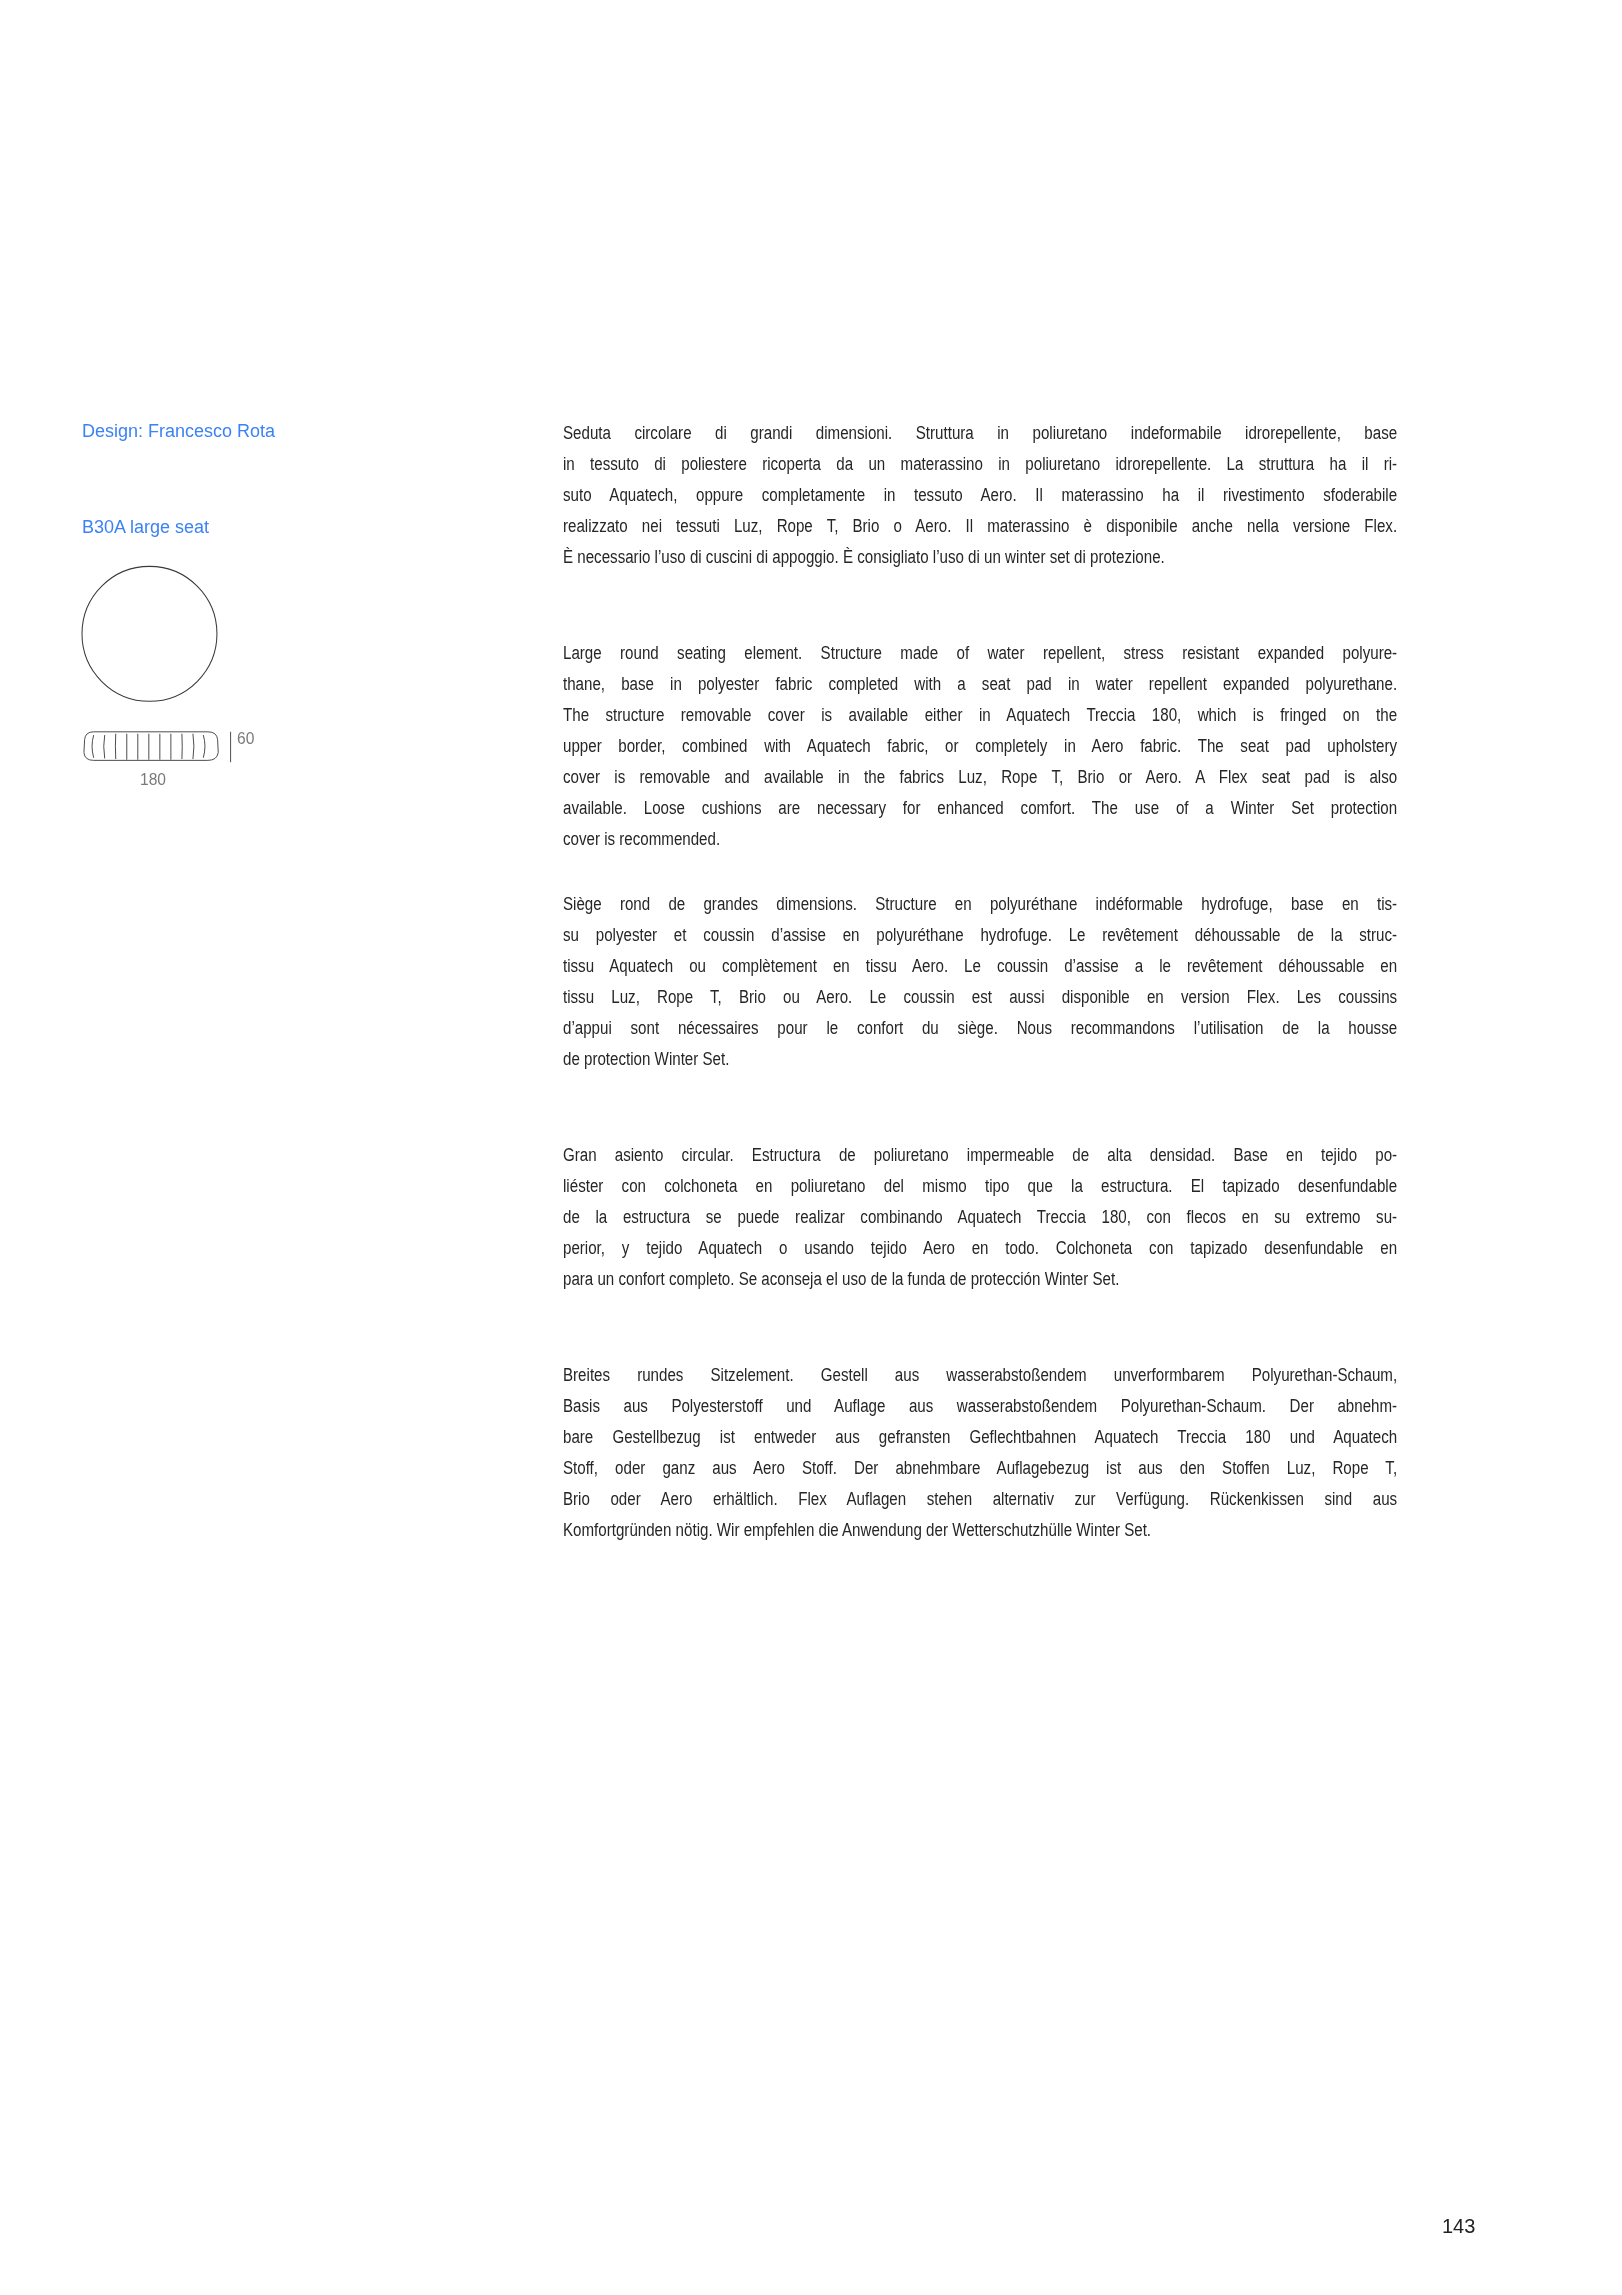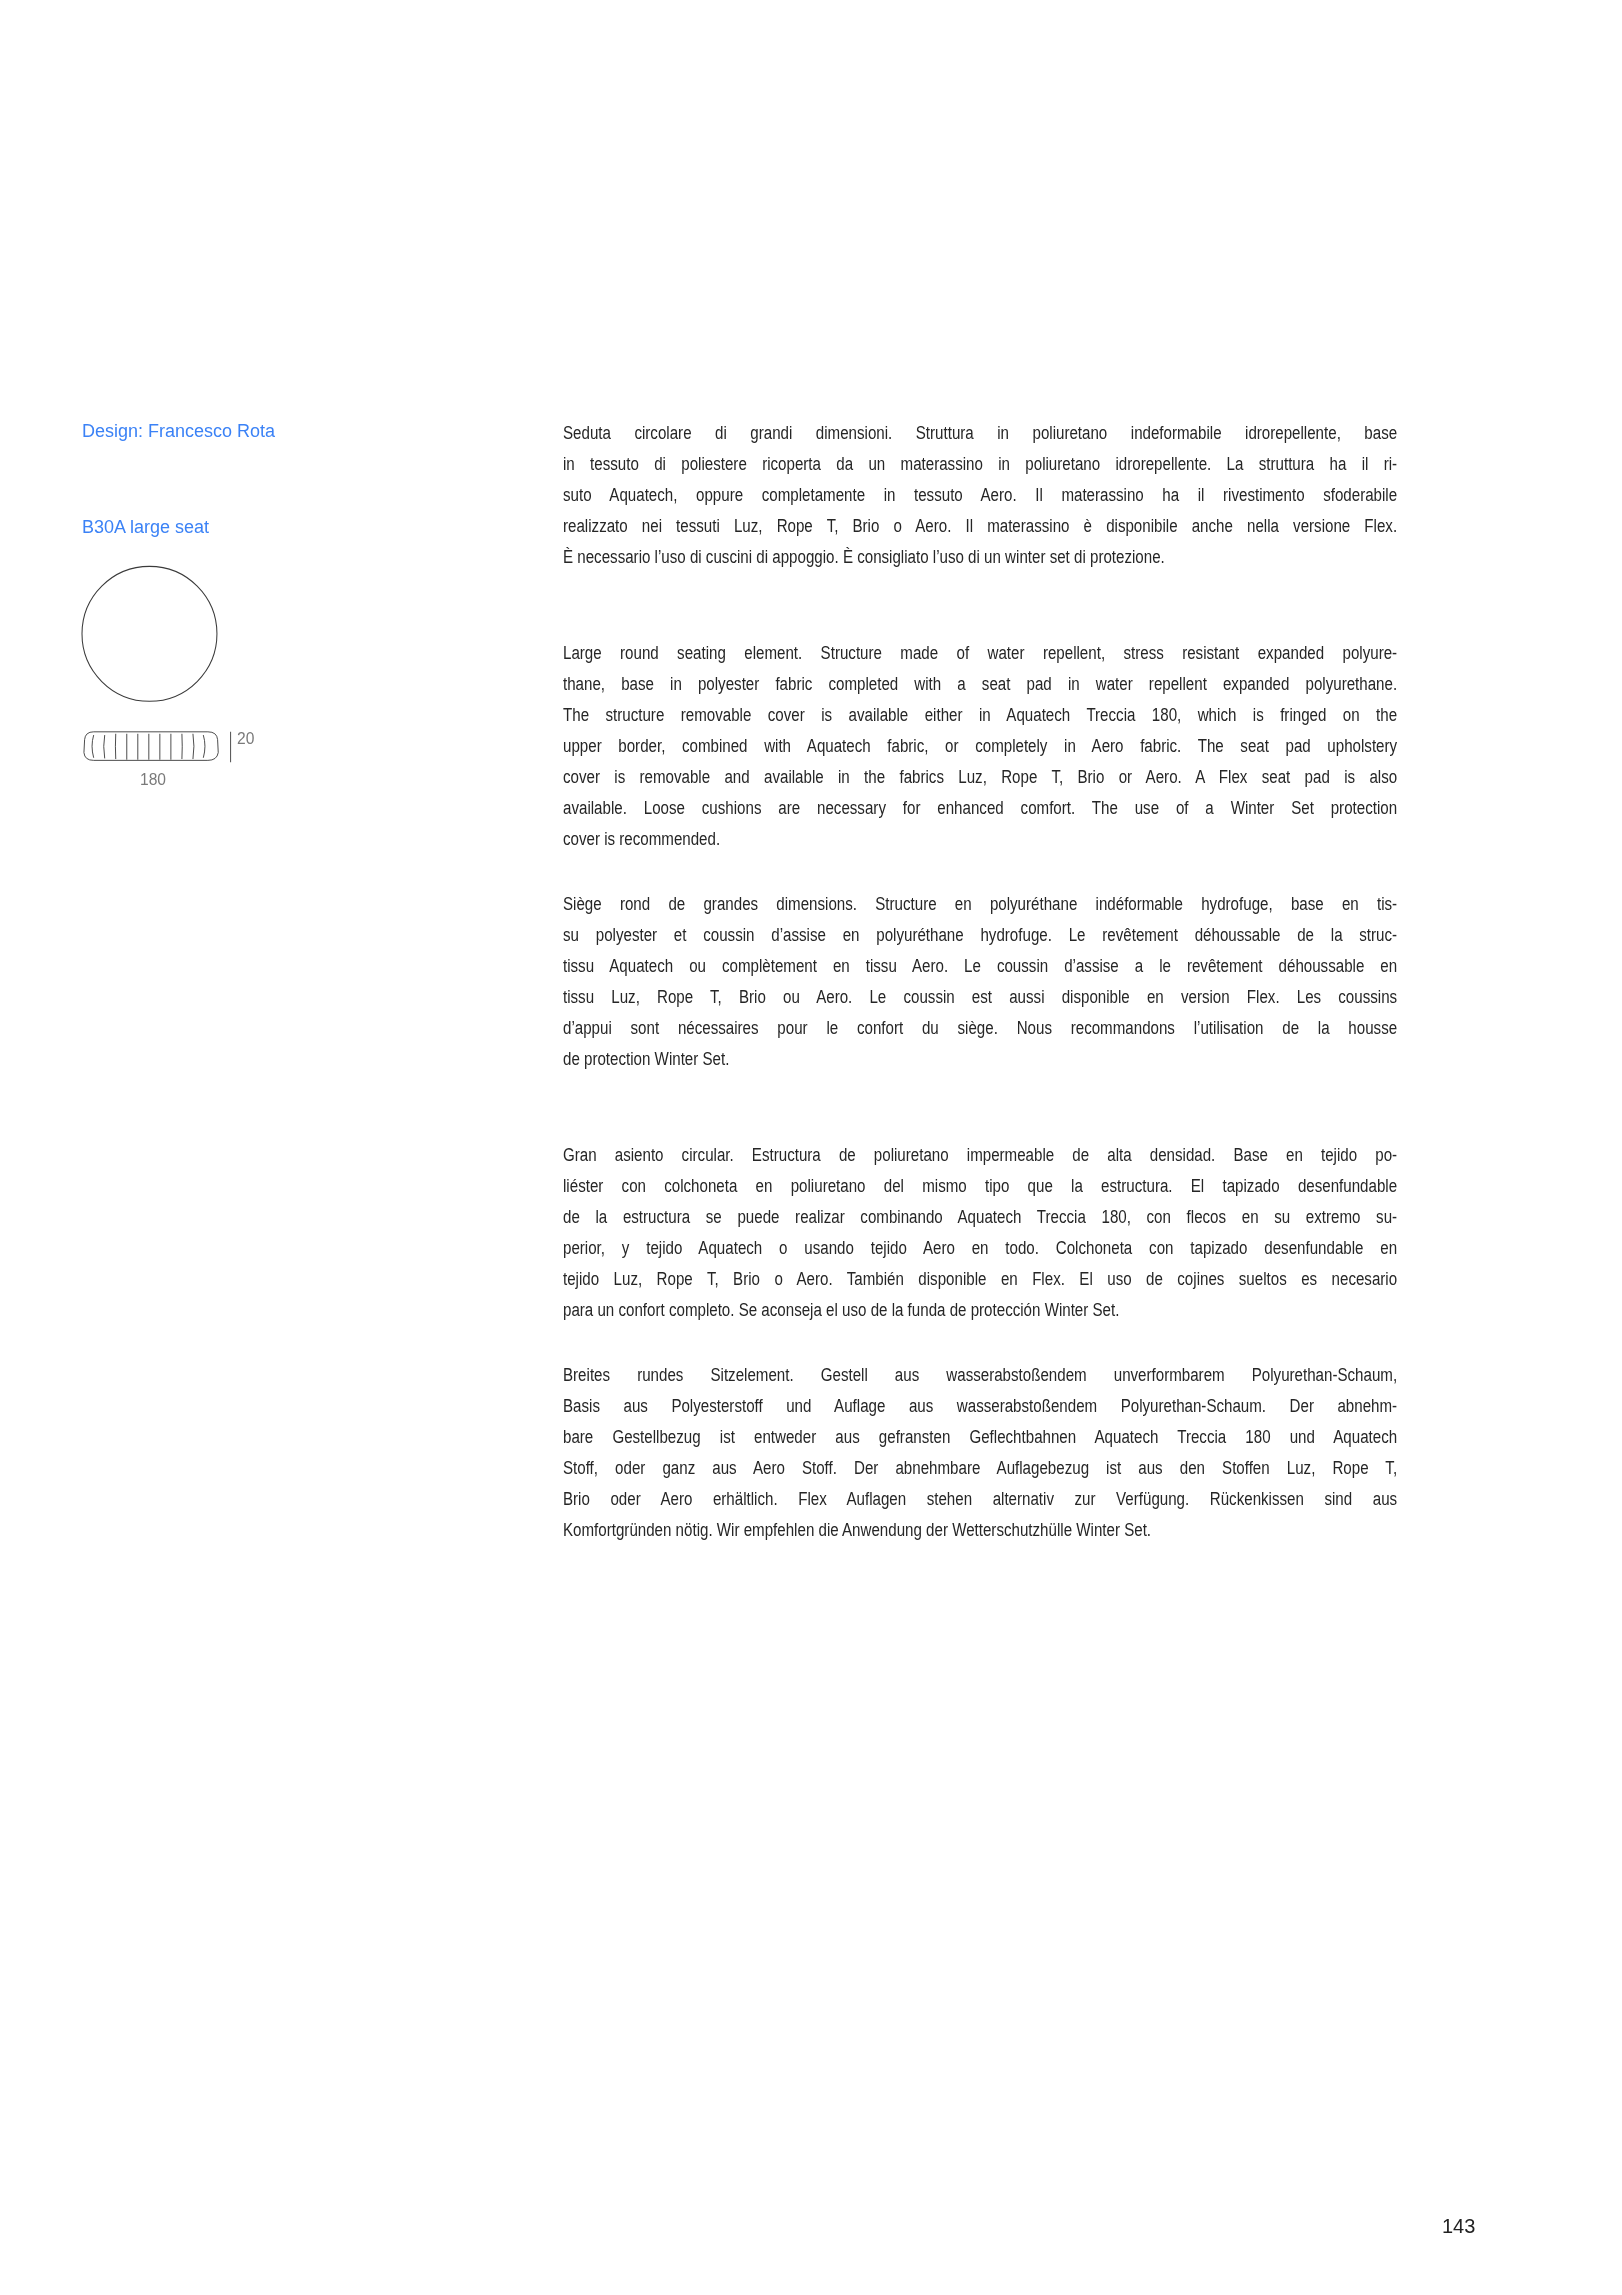--- a/index.html
+++ b/index.html
@@ -39,21 +39,21 @@
     <path d="M212 1131 L212 1171"></path>
     <path d="M229 1131 L229 1171"></path>
     <path d="M246 1131 L246 1171"></path>
     <path d="M263 1131 L263 1171"></path>
     <path d="M280 1131 Q281 1150 280 1170"></path>
     <path d="M297 1131 Q300 1150 297 1170"></path>
     <path d="M313 1133 Q318 1150 313 1168"></path>
   </g>
   <line x1="355" y1="1128" x2="355" y2="1175" stroke="#555" stroke-width="1.6"></line>
 </svg>
-<div id="dim-h" class="dim">20</div>
+<div id="dim-h" class="dim">60</div>
 <div id="dim-w" class="dim">180</div>
 
 <div class="body-col">
   <div class="para" style="top:418px">
     <div class="line">
         <span class="txt">Seduta circolare di grandi dimensioni. Struttura in poliuretano indeformabile idrorepellente, base</span>
       </div>
     <div class="line">
         <span class="txt">in tessuto di poliestere ricoperta da un materassino in poliuretano idrorepellente. La struttura ha il ri-</span>
       </div>
@@ -119,23 +119,20 @@
       </div>
     <div class="line">
         <span class="txt">liéster con colchoneta en poliuretano del mismo tipo que la estructura. El tapizado desenfundable</span>
       </div>
     <div class="line">
         <span class="txt">de la estructura se puede realizar combinando Aquatech Treccia 180, con flecos en su extremo su-</span>
       </div>
     <div class="line">
         <span class="txt">perior, y tejido Aquatech o usando tejido Aero en todo. Colchoneta con tapizado desenfundable en</span>
       </div>
-    <div class="line">
-        <span class="txt">tejido Luz, Rope T, Brio o Aero. También disponible en Flex. El uso de cojines sueltos es necesario</span>
-      </div>
     <div class="line last">
         <span class="txt">para un confort completo. Se aconseja el uso de la funda de protección Winter Set.</span>
       </div>
   </div>
 
   <div class="para" style="top:1360px">
     <div class="line">
         <span class="txt">Breites rundes Sitzelement. Gestell aus wasserabstoßendem unverformbarem Polyurethan-Schaum,</span>
       </div>
     <div class="line">

